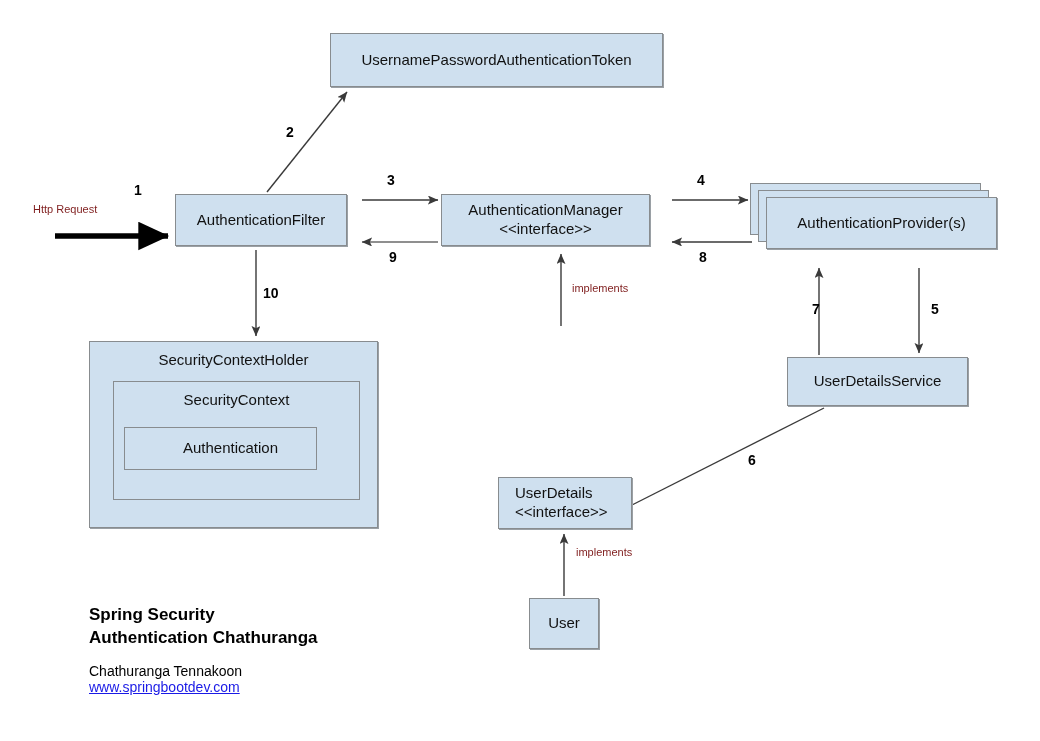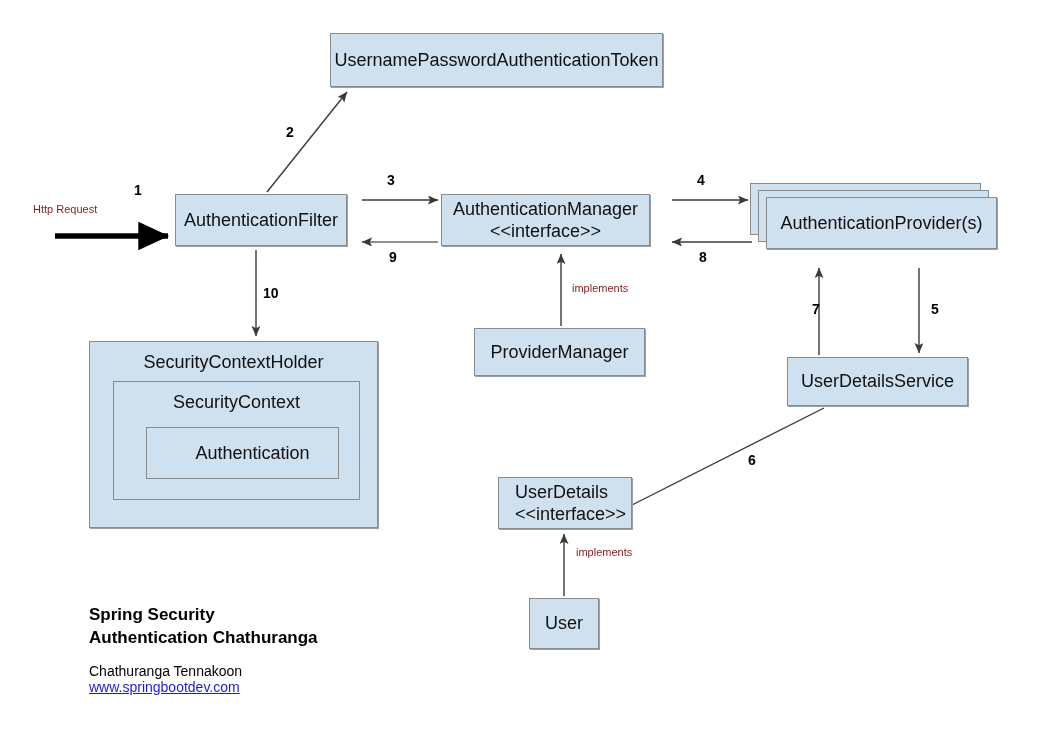--- a/index.html
+++ b/index.html
@@ -30,21 +30,21 @@
   .node {
     position: absolute;
     box-sizing: border-box;
     background: #cfe0ef;
     border: 1px solid #888c8f;
     box-shadow: 1px 1px 0 0 #9aa0a5;
     display: flex;
     align-items: center;
     justify-content: center;
     text-align: center;
-    font-size: 18px;
+    font-size: 15px;
     line-height: 1.25;
     color: #111111;
     z-index: 2;
   }
   .node.stack-shadow {
     z-index: 1;
     box-shadow: none;
   }
   .node.top-label {
     align-items: flex-start;
@@ -148,23 +148,20 @@
     <span>AuthenticationManager</span>
     <span>&lt;&lt;interface&gt;&gt;</span>
   </div>
 
   <div class="node stack-shadow" style="left:750px; top:183px; width:231px; height:52px;"></div>
   <div class="node stack-shadow" style="left:758px; top:190px; width:231px; height:52px;"></div>
   <div class="node" style="left:766px; top:197px; width:231px; height:52px;">
     <span>AuthenticationProvider(s)</span>
   </div>
 
-  <div class="node" style="left:474px; top:328px; width:171px; height:48px;">
-    <span>ProviderManager</span>
-  </div>
 
   <div class="node" style="left:787px; top:357px; width:181px; height:49px;">
     <span>UserDetailsService</span>
   </div>
 
   <div class="node left-label" style="left:498px; top:477px; width:134px; height:52px; flex-direction:column; align-items:flex-start; justify-content:center;">
     <span>UserDetails</span>
     <span>&lt;&lt;interface&gt;&gt;</span>
   </div>
 
@@ -173,21 +170,21 @@
   </div>
 
   <div class="node top-label" style="left:89px; top:341px; width:289px; height:187px;">
     <span>SecurityContextHolder</span>
   </div>
 
   <div class="node top-label" style="left:113px; top:381px; width:247px; height:119px; box-shadow:none;">
     <span>SecurityContext</span>
   </div>
 
-  <div class="node" style="left:146px; top:427px; width:193px; height:52px; box-shadow:none;padding-left:20px;">
+  <div class="node" style="left:124px; top:427px; width:193px; height:43px; box-shadow:none;padding-left:20px;">
     <span>Authentication</span>
   </div>
 
   <div class="edge-label" style="left:134px; top:182px;">1</div>
   <div class="plain-label" style="left:33px; top:203px;">Http Request</div>
 
   <div class="edge-label" style="left:286px; top:124px;">2</div>
 
   <div class="edge-label" style="left:387px; top:172px;">3</div>
 

